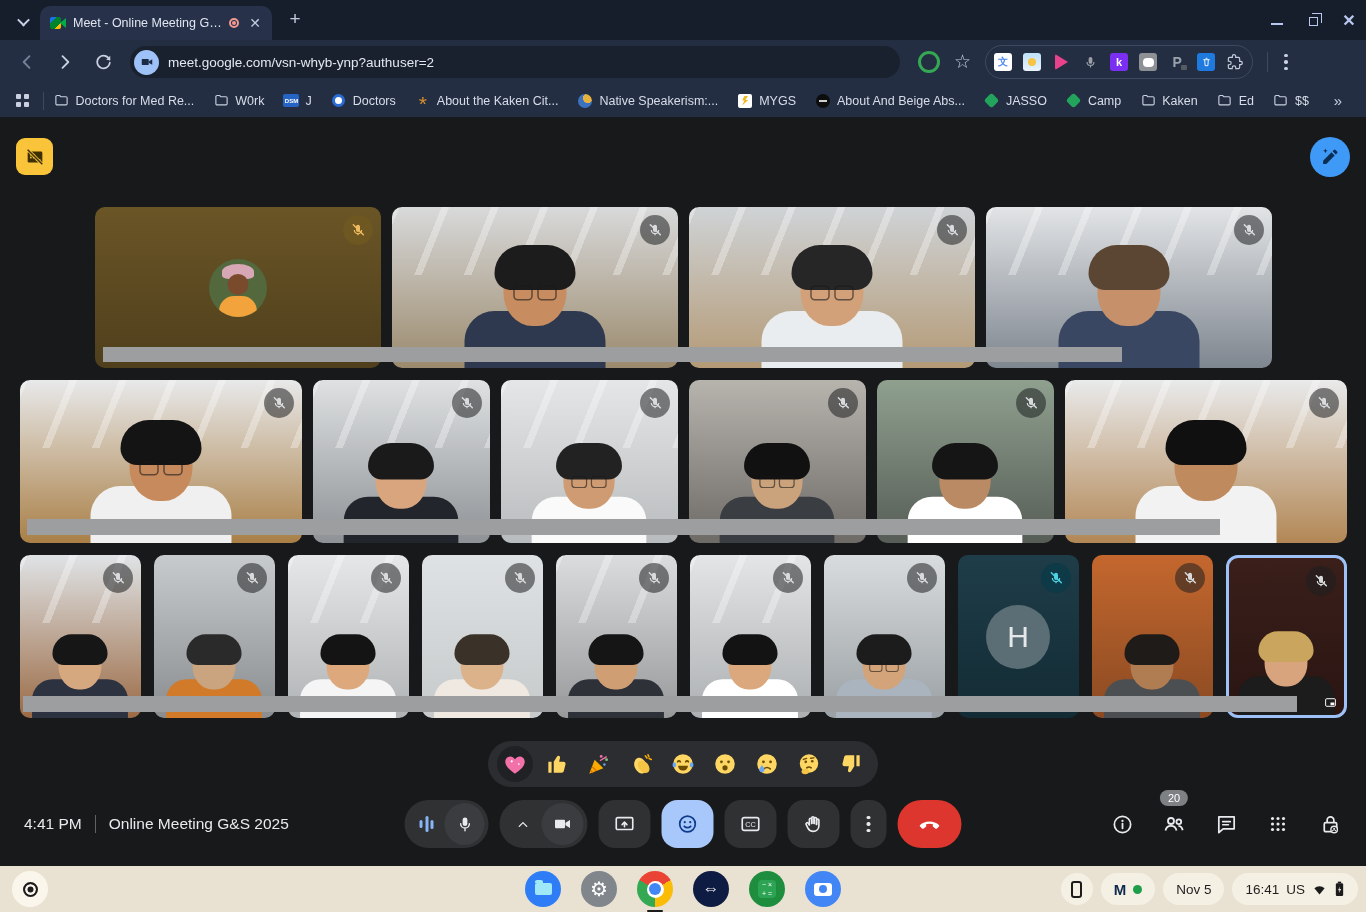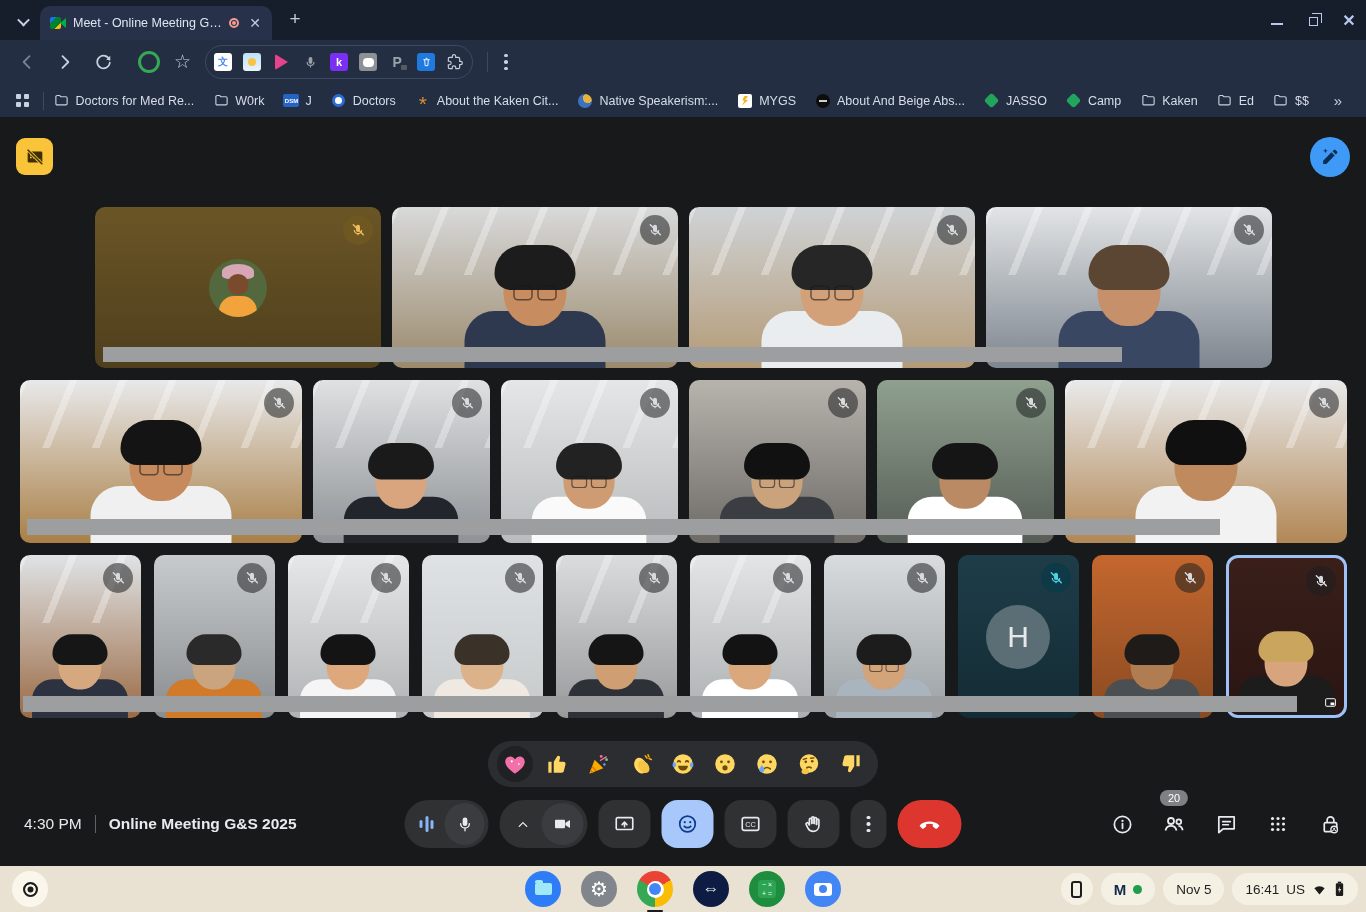--- a/index.html
+++ b/index.html
@@ -143,21 +143,21 @@
 
   .reactions { position:absolute; top:624px; left:50%; transform:translateX(-50%); height:46px;
     background:#2c2d30; border-radius:24px; display:flex; align-items:center; padding:0 9px; gap:6px; z-index:7; }
   .reaction { width:36px; height:36px; border-radius:50%; display:flex; align-items:center; justify-content:center; }
   .reaction.selected { background:#202124; }
 
   .bottombar { position:absolute; left:0; right:0; top:673px; height:68px; z-index:7; }
   .bar-left { position:absolute; left:24px; top:50%; transform:translateY(-50%);
     display:flex; align-items:center; gap:13px; color:#e8eaed; font-size:15.5px; }
   .bdiv { width:1px; height:18px; background:#5f6368; }
-  .btitle { font-weight:700; }
+  .btitle { font-weight:400; }
   .bar-center { position:absolute; left:50%; top:50%; transform:translate(-50%,-50%);
     display:flex; align-items:center; gap:11px; }
   .pill { height:48px; border-radius:24px; background:#2f3133; display:flex; align-items:center; }
   .pill.split { padding:0 4px; }
   .pill-left { width:38px; display:flex; align-items:center; justify-content:center; }
   .pill-right { width:42px; height:42px; border-radius:50%; background:#3a3c3f;
     display:flex; align-items:center; justify-content:center; }
   .wave { display:flex; align-items:center; gap:2.5px; }
   .wave i { width:3px; border-radius:2px; background:#8ab4f8; }
   .wave i:nth-child(1){height:8px;} .wave i:nth-child(2){height:16px;} .wave i:nth-child(3){height:9px;}
@@ -248,20 +248,29 @@
       <svg width="20" height="20" viewBox="0 0 24 24">
           <path d="M9 5l7 7-7 7" fill="none" stroke="#c9d1e0" stroke-width="2.2" stroke-linecap="round" stroke-linejoin="round"></path>
         </svg>
     </div>
     <div class="navbtn">
       <svg width="19" height="19" viewBox="0 0 24 24">
           <path d="M19.5 8.5A8 8 0 1 0 20 12" fill="none" stroke="#c9d1e0" stroke-width="2.1" stroke-linecap="round"></path>
           <path d="M20.5 3.5v5.2h-5.2z" fill="#c9d1e0"></path>
         </svg>
     </div>
+    <div class="urlbar">
+      <span class="cam-chip">
+        <svg width="14" height="14" viewBox="0 0 24 24">
+            <path d="M4 7h10a1 1 0 0 1 1 1v8a1 1 0 0 1-1 1H4a1 1 0 0 1-1-1V8a1 1 0 0 1 1-1z" fill="#1b2a45"></path>
+            <path d="M15.5 10.5l5.5-3.2v9.4l-5.5-3.2z" fill="#1b2a45"></path>
+          </svg>
+      </span>
+      <span class="url-text">meet.google.com/vsn-whyb-ynp?authuser=2</span>
+    </div>
     <div class="pageact"></div>
     <div class="star">☆</div>
     <div class="extpill">
       <span class="exticon ext-translate"></span>
       <span class="exticon ext-screenshot"></span>
       <span class="exticon">
           <i class="ext-video"></i>
         </span>
       <span class="exticon">
         <svg width="15" height="15" viewBox="0 0 24 24">
@@ -851,21 +860,21 @@
           <svg width="26" height="26" viewBox="0 0 24 24">
             <g transform="rotate(180 12 12)">
               <path d="M4 10h3v10H4zM9 20h7.3c1 0 1.8-.7 2-1.6l1.5-6A2 2 0 0 0 17.8 10H14l.8-3.7c.2-1-.5-1.9-1.5-1.9-.6 0-1.1.3-1.4.8L9 10z" fill="#fdd663"></path>
             </g>
           </svg>
         </div>
       </div>
 
     <div class="bottombar">
       <div class="bar-left">
-        <span>4:30 PM</span>
+        <span>4:41 PM</span>
         <span class="bdiv"></span>
         <span class="btitle">Online Meeting G&amp;S 2025</span>
       </div>
 
       <div class="bar-center">
         <div class="pill split" style="width:84px;">
           <span class="pill-left">
               <span class="wave">
                 <i></i>
                 <i></i>

